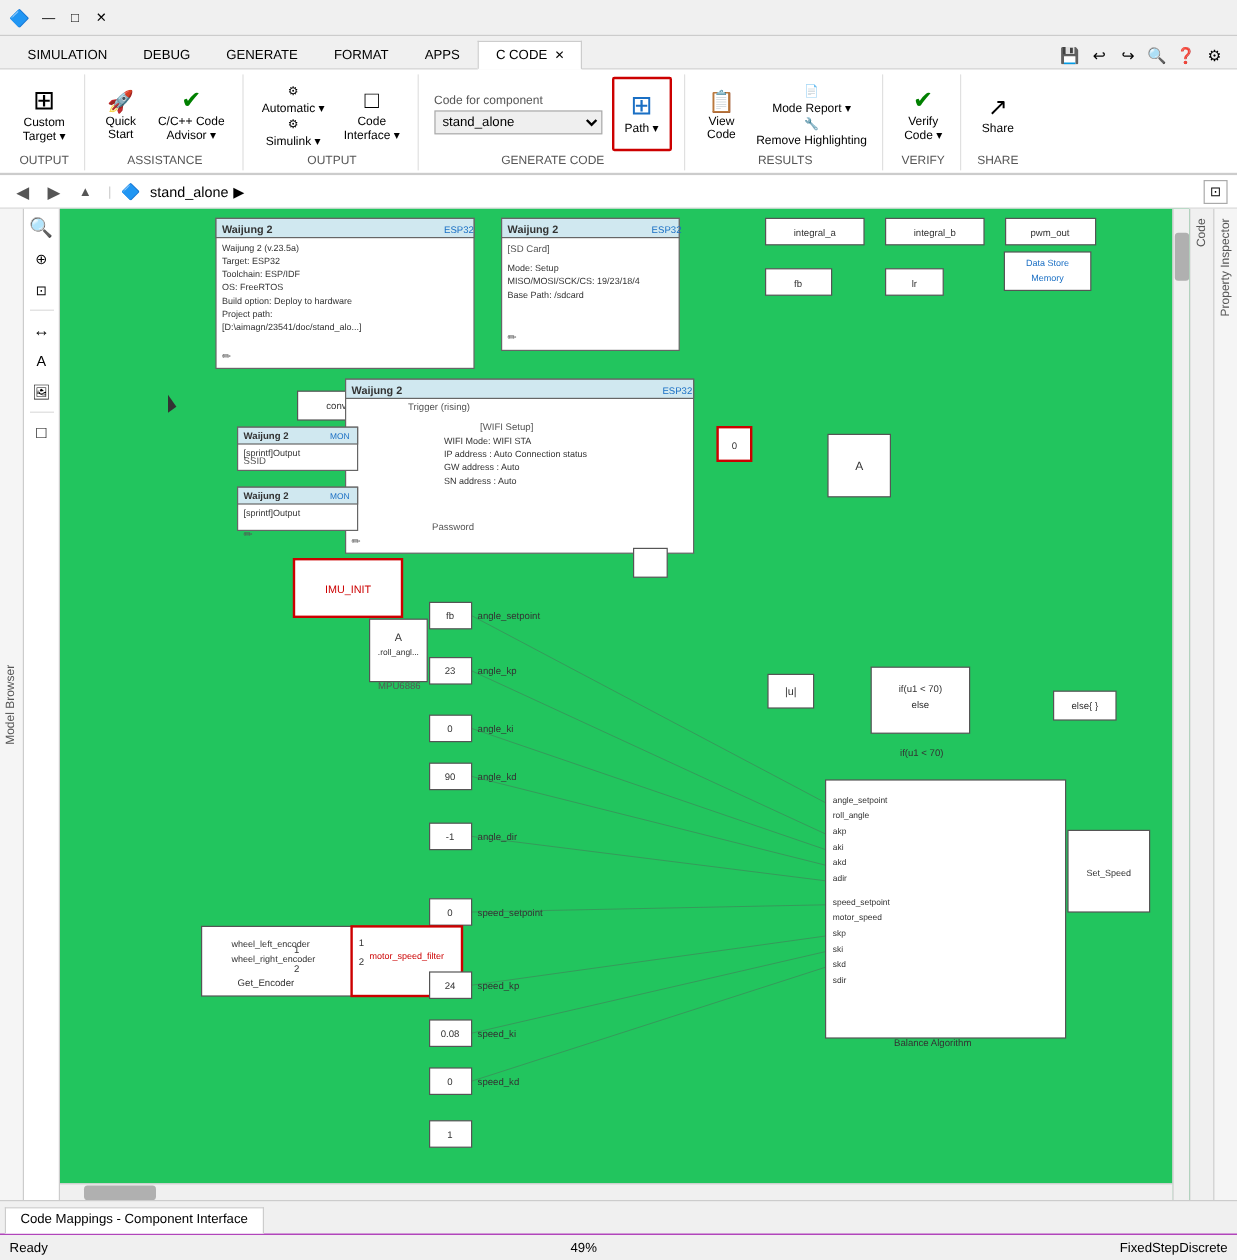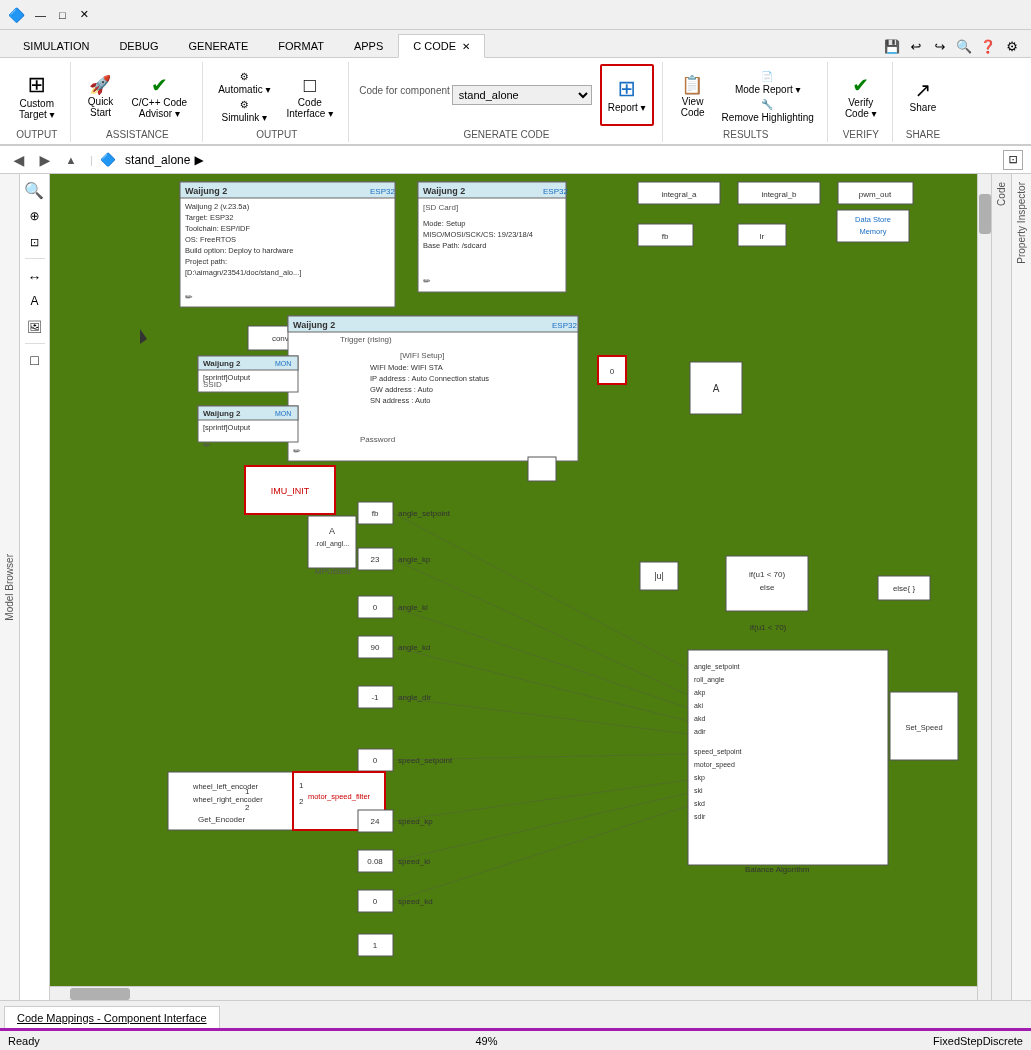--- a/index.html
+++ b/index.html
@@ -175,29 +175,29 @@
       padding: 0 4px;
     }
     .bottom-tab {
       padding: 3px 12px;
       font-size: 11px;
       cursor: pointer;
       background: #e0e0e0;
       border: 1px solid #ccc;
       border-bottom: none;
       height: 22px;
-      display: flex; align-items: center; text-decoration: underline;
+      display: flex; 
     }
     .bottom-tab.active { background: white; }
 
     
     .status-bar {
       height: 22px;
       background: #f0f0f0;
-      border-top: 3px solid #a21caf;
+      border-top: 1px solid #a21caf;
       display: flex;
       align-items: center;
       padding: 0 8px;
       justify-content: space-between;
       font-size: 11px;
     }
 
     
     .model-browser-label {
       writing-mode: vertical-rl;
@@ -337,29 +337,29 @@
         <span class="ribbon-btn-icon" style="font-size:20px;">□</span>
         <span>Code<br>Interface ▾</span>
       </div>
     </div>
     <div class="ribbon-group-label">OUTPUT</div>
   </div>
 
   <div class="ribbon-group" style="min-width:220px;">
     <div class="ribbon-group-items" style="flex-direction:column; align-items:flex-start; gap:4px;">
       <div style="display:flex; align-items:center; gap:8px; width:100%;">
-        <div style="display:flex; gap:2px;">
+        <div style="display:flex; flex-direction:column; gap:2px;">
           <span style="font-size:10px; color:#555;">Code for component</span>
           <select style="border:1px solid #aaa; font-size:11px; padding:2px; width:140px;">
             <option>stand_alone</option>
           </select>
         </div>
         <div class="ribbon-btn active-highlight" style="border:2px solid #c00; background:#fff; min-width:50px;">
           <span class="ribbon-btn-icon" style="font-size:22px; color:#1a6fc4;">⊞</span>
-          <span>Report ▾</span>
+          <span>Path ▾</span>
         </div>
       </div>
     </div>
     <div class="ribbon-group-label">GENERATE CODE</div>
   </div>
 
   <div class="ribbon-group">
     <div class="ribbon-group-items">
       <div class="ribbon-btn">
         <span class="ribbon-btn-icon" style="font-size:18px;">📋</span>
@@ -425,21 +425,21 @@
     <div class="sidebar-btn" style="font-size:12px;">⊕</div>
     <div class="sidebar-btn" style="font-size:11px;">⊡</div>
     <div style="height:1px; width:20px; background:#ddd; margin: 2px 0;"></div>
     <div class="sidebar-btn">↔</div>
     <div class="sidebar-btn" style="font-size:12px;">A</div>
     <div class="sidebar-btn" style="font-size:12px;">🖼</div>
     <div style="height:1px; width:20px; background:#ddd; margin: 2px 0;"></div>
     <div class="sidebar-btn" style="font-size:14px;">□</div>
   </div>
 
-  <div class="canvas-area" style="position:relative; background:#4d7c0f; flex:1; overflow:hidden;">
+  <div class="canvas-area" style="position:relative; background:#22c55e; flex:1; overflow:hidden;">
     <svg width="100%" height="100%" style="position:absolute; top:0; left:0;">
 
       <rect x="130" y="8" width="215" height="125" fill="white" stroke="#666" stroke-width="1"></rect>
       <rect x="130" y="8" width="215" height="16" fill="#d0e8f0" stroke="#666" stroke-width="1"></rect>
       <text x="135" y="20" font-size="9" fill="#333" font-weight="bold">Waijung 2</text>
       <text x="320" y="20" font-size="8" fill="#1a6fc4">ESP32</text>
       <text x="135" y="35" font-size="7.5" fill="#333">Waijung 2 (v.23.5a)</text>
       <text x="135" y="46" font-size="7.5" fill="#333">Target: ESP32</text>
       <text x="135" y="57" font-size="7.5" fill="#333">Toolchain: ESP/IDF</text>
       <text x="135" y="68" font-size="7.5" fill="#333">OS: FreeRTOS</text>

